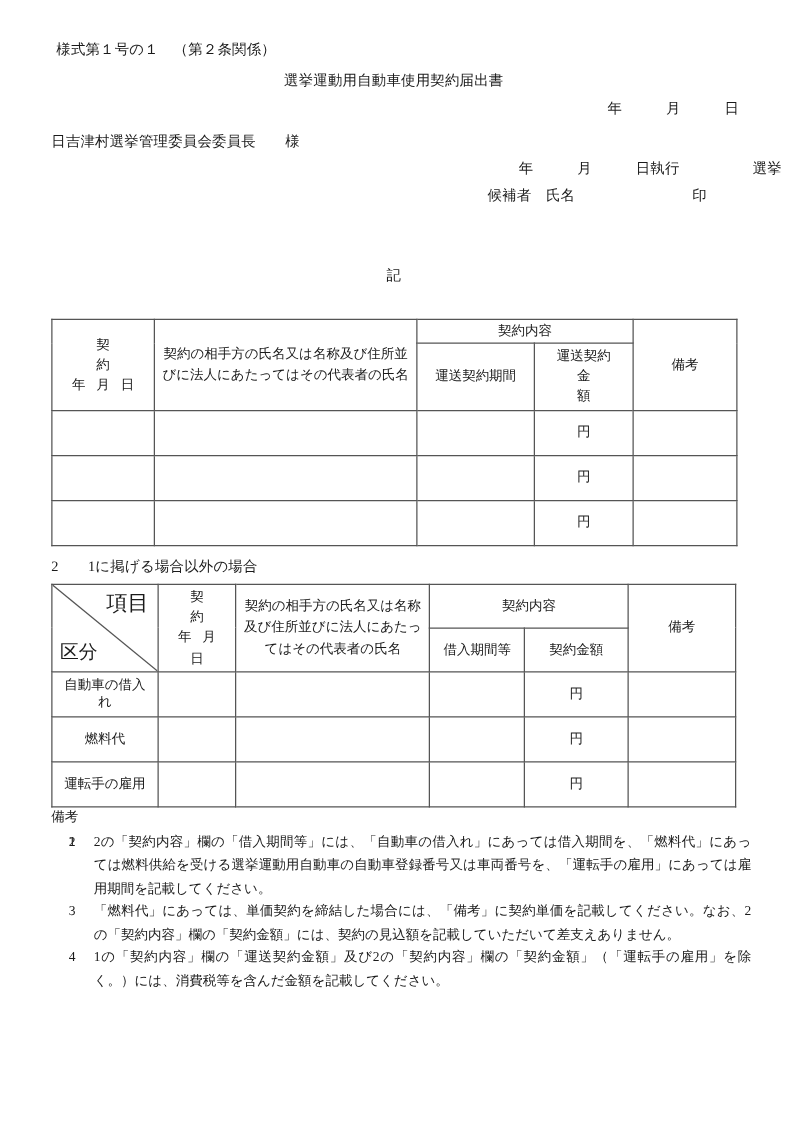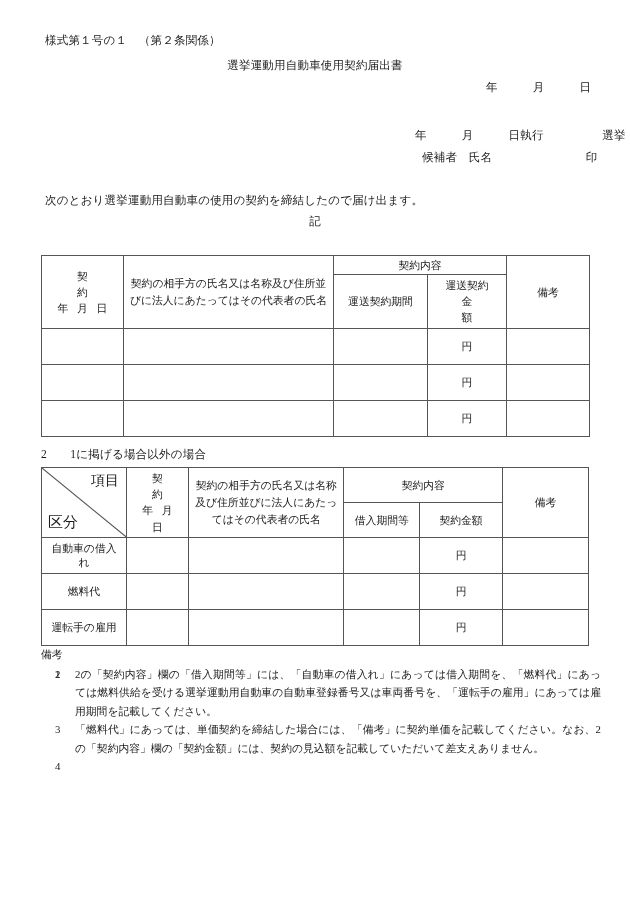--- a/index.html
+++ b/index.html
@@ -36,21 +36,21 @@
     line-height: 1.35;
     letter-spacing: 0.2px;
   }
 
   
   #form-code     { left: 45px;  top: 33px; }
   #doc-title     { left: 0;     top: 58px; width: 630px; text-align: center; }
   #date-blank-1  { left: 486px; top: 80px; }
   #addressee     { left: 41px;  top: 107px; }
   #election-line { left: 370px; top: 128px; margin-left: 45px; }
-  #candidate-line{ left: 390px; top: 150px; margin-left: 32px; }
+  #candidate-line{ left: 390px; top: 150px; }
   #intro-text    { left: 45px;  top: 193px; }
   #ki-mark       { left: 0;     top: 214px; width: 630px; text-align: center; }
 
   
   #sec1-caption  { left: 41px;  top: 235px; }
   #sec2-caption  { left: 41px;  top: 447px; }
 
   
   table.form {
     position: absolute;
@@ -105,21 +105,21 @@
   .diag-cell .diag-line {
     position: absolute;
     left: 0; top: 0;
     width: 100%; height: 100%;
     overflow: hidden;
   }
   .diag-cell .diag-top {
     position: absolute;
     right: 7px;
     top: 4px;
-    font-size: 14px;
+    font-size: 17px;
   }
   .diag-cell .diag-bottom {
     position: absolute;
     left: 6px;
     bottom: 4px;
     font-size: 15px;
   }
 
   
   #notes {
@@ -154,26 +154,26 @@
 
 <div id="page">
   <div class="sheet">
 
     <div class="t" id="form-code">様式第１号の１　（第２条関係）</div>
 
     <div class="t" id="doc-title">選挙運動用自動車使用契約届出書</div>
 
     <div class="t" id="date-blank-1">年　　　月　　　日</div>
 
+    <div class="t" id="addressee">日吉津村選挙管理委員会委員長　　様</div>
 
     <div class="t" id="election-line">年　　　月　　　日執行　　　　　選挙</div>
 
     <div class="t" id="candidate-line">候補者　氏名　　　　　　　　印</div>
 
-    <div class="t" id="intro-text">次のとおり選挙運動用自動車の使用の契約を締結したので届け出ます。</div>
 
     <div class="t" id="ki-mark">記</div>
 
 
     <table class="form" id="table1">
       <colgroup>
         <col style="width:82px">
         <col style="width:210px">
         <col style="width:94px">
         <col style="width:79px">
@@ -292,18 +292,19 @@
         <li>
           <span class="num">2</span>
           <span>2の「契約内容」欄の「借入期間等」には、「自動車の借入れ」にあっては借入期間を、「燃料代」にあっては燃料供給を受ける選挙運動用自動車の自動車登録番号又は車両番号を、「運転手の雇用」にあっては雇用期間を記載してください。</span>
         </li>
         <li>
           <span class="num">3</span>
           <span>「燃料代」にあっては、単価契約を締結した場合には、「備考」に契約単価を記載してください。なお、2の「契約内容」欄の「契約金額」には、契約の見込額を記載していただいて差支えありません。</span>
         </li>
         <li>
           <span class="num">4</span>
+          <span>1の「契約内容」欄の「運送契約金額」及び2の「契約内容」欄の「契約金額」（「運転手の雇用」を除く。）には、消費税等を含んだ金額を記載してください。</span>
         </li>
       </ol>
     </div>
 
   </div>
 </div>
 
 </body></html>

